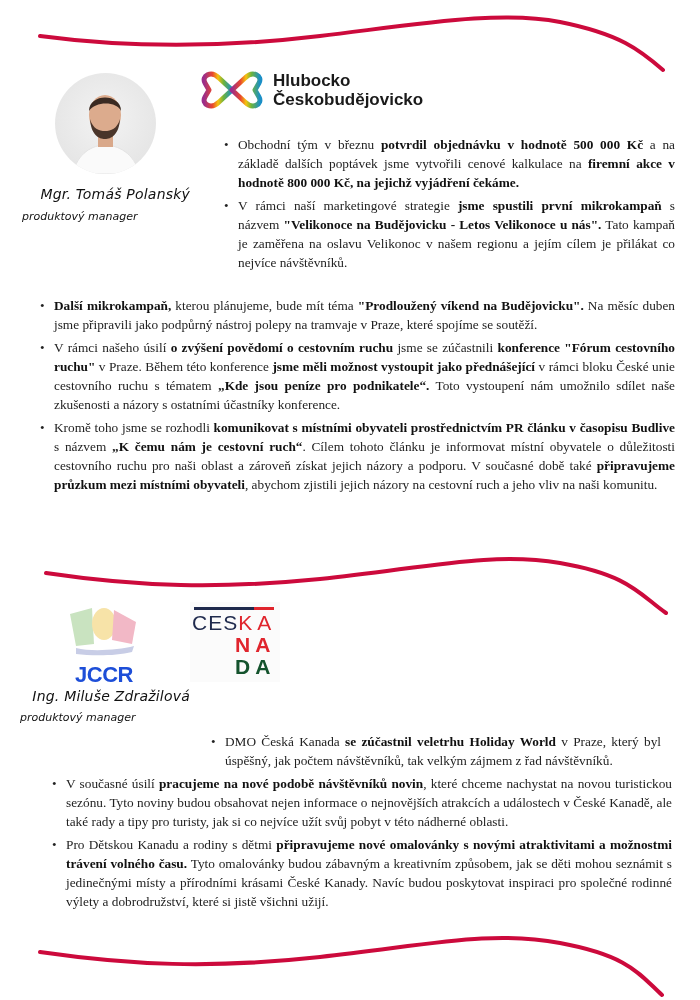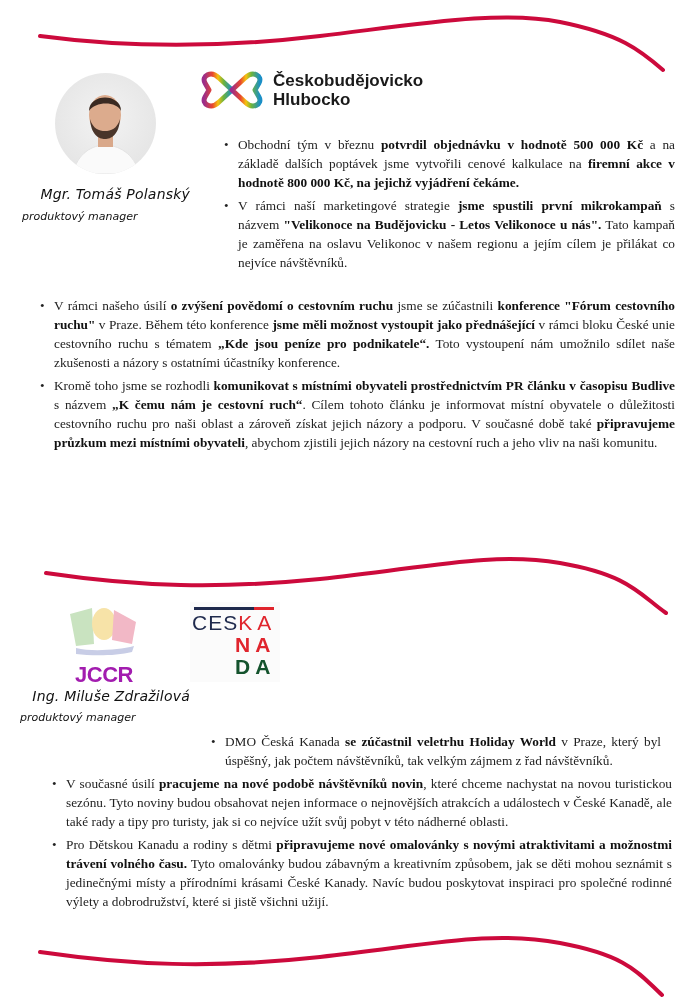--- a/index.html
+++ b/index.html
@@ -54,41 +54,42 @@
       <stop offset="0.3" stop-color="#e8472f"></stop>
       <stop offset="0.5" stop-color="#f6c20f"></stop>
       <stop offset="0.7" stop-color="#6cb33e"></stop>
       <stop offset="1" stop-color="#1b8fc6"></stop>
     </linearGradient>
   </defs>
   <path d="M33 20 L 20 8 C 12 0, 2 6, 6 13 L 10 20 L 6 27 C 2 34, 12 40, 20 32 Z" fill="none" stroke="url(#lg1)" stroke-width="5" stroke-linejoin="round"></path>
   <path d="M33 20 L 46 8 C 54 0, 64 6, 60 13 L 56 20 L 60 27 C 64 34, 54 40, 46 32 Z" fill="none" stroke="url(#lg1)" stroke-width="5" stroke-linejoin="round"></path>
 </svg>
 <div class="logo-text" style="left:273px; top:71px;">
+  <div>Hlubocko</div>
   <div>Českobudějovicko</div>
-  <div>Hlubocko</div>
 </div>
 
 <ul class="blist" id="s1-top" style="left:218px; top:131px; width:461px;">
     <li><span>Obchodní tým v březnu </span><b>potvrdil objednávku v hodnotě 500 000 Kč</b><span> a na základě dalších poptávek jsme vytvořili cenové kalkulace na </span><b>firemní akce v hodnotě 800 000 Kč, na jejichž vyjádření čekáme.</b></li>
     <li><span> V rámci naší marketingové strategie </span><b>jsme spustili první mikrokampaň</b><span> s názvem </span><b>"Velikonoce na Budějovicku - Letos Velikonoce u nás".</b><span> Tato kampaň je zaměřena na oslavu Velikonoc v našem regionu a jejím cílem je přilákat co nejvíce návštěvníků.</span></li>
   </ul>
 <ul class="blist" id="s1-main" style="left:34px; top:292px; width:645px;">
+    <li><b>Další mikrokampaň,</b><span> kterou plánujeme, bude mít téma </span><b>"Prodloužený víkend na Budějovicku".</b><span> Na měsíc duben jsme připravili jako podpůrný nástroj polepy na tramvaje v Praze, které spojíme se soutěží.</span></li>
     <li><span>V rámci našeho úsilí </span><b>o zvýšení povědomí o cestovním ruchu</b><span> jsme se zúčastnili </span><b>konference "Fórum cestovního ruchu"</b><span> v Praze. Během této konference </span><b>jsme měli možnost vystoupit jako přednášející</b><span> v rámci bloku České unie cestovního ruchu s tématem </span><b>„Kde jsou peníze pro podnikatele“.</b><span> Toto vystoupení nám umožnilo sdílet naše zkušenosti a názory s ostatními účastníky konference.</span></li>
     <li><span>Kromě toho jsme se rozhodli </span><b>komunikovat s místními obyvateli prostřednictvím PR článku v časopisu Budlive</b><span> s názvem </span><b>„K čemu nám je cestovní ruch“</b><span>. Cílem tohoto článku je informovat místní obyvatele o důležitosti cestovního ruchu pro naši oblast a zároveň získat jejich názory a podporu. V současné době také </span><b>připravujeme průzkum mezi místními obyvateli</b><span>, abychom zjistili jejich názory na cestovní ruch a jeho vliv na naši komunitu.</span></li>
   </ul>
 
 <div class="abs" style="left:62px; top:600px; width:84px; height:84px;">
   <svg width="84" height="60" viewBox="0 0 84 60">
     <path d="M8 14 L 30 8 L 32 44 L 14 46 Z" fill="#c9e3c0"></path>
     <ellipse cx="42" cy="24" rx="12" ry="16" fill="#f7e3a8"></ellipse>
     <path d="M52 10 L 74 22 L 70 44 L 50 40 Z" fill="#f2b8c6"></path>
     <path d="M14 48 C 30 52, 56 50, 72 46 L 70 52 C 54 56, 30 56, 14 54 Z" fill="#c8cde6"></path>
   </svg>
-  <div style="text-align:center; font-family:'Liberation Sans', sans-serif; font-size:22px; font-weight:bold; color:#a21caf; line-height:22px; letter-spacing:-0.5px;">JCCR</div>
+  <div style="text-align:center; font-family:'Liberation Sans', sans-serif; font-size:22px; font-weight:bold; color:#1d4ed8; line-height:22px; letter-spacing:-0.5px;">JCCR</div>
 </div>
 
 <div class="ck-logo">
   <div style="position:absolute; left:4px; top:5px; width:60px; height:3px; background:#1f2a4d;"></div>
   <div style="position:absolute; left:64px; top:5px; width:20px; height:3px; background:#e0252d;"></div>
   <div style="position:absolute; left:2px; top:10px; font-family:'Liberation Sans', sans-serif; font-weight:normal; font-size:21px; line-height:21px; letter-spacing:1px;">
     <span style="color:#1f2a4d;">CES</span><span style="color:#e0252d; letter-spacing:5px;">KA</span>
   </div>
   <div style="position:absolute; left:45px; top:32px; font-family:'Liberation Sans', sans-serif; font-weight:bold; font-size:21px; line-height:21px; color:#e0252d; letter-spacing:5px;">NA</div>
   <div style="position:absolute; left:45px; top:54px; font-family:'Liberation Sans', sans-serif; font-weight:bold; font-size:21px; line-height:21px; color:#14532d; letter-spacing:5px;">DA</div>

